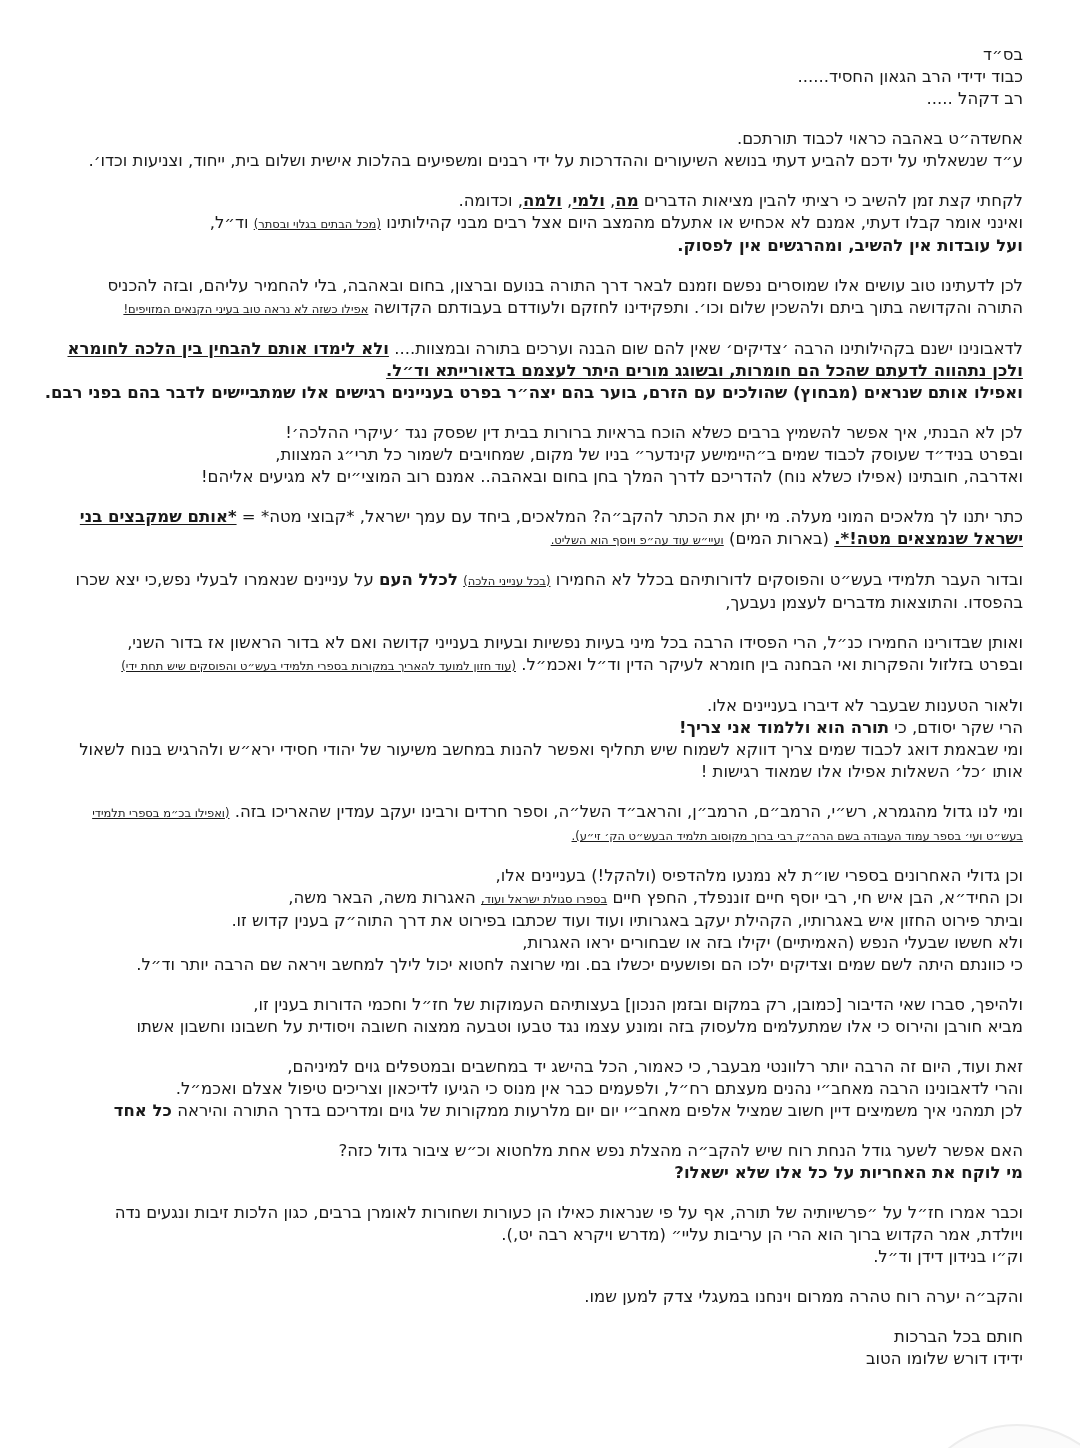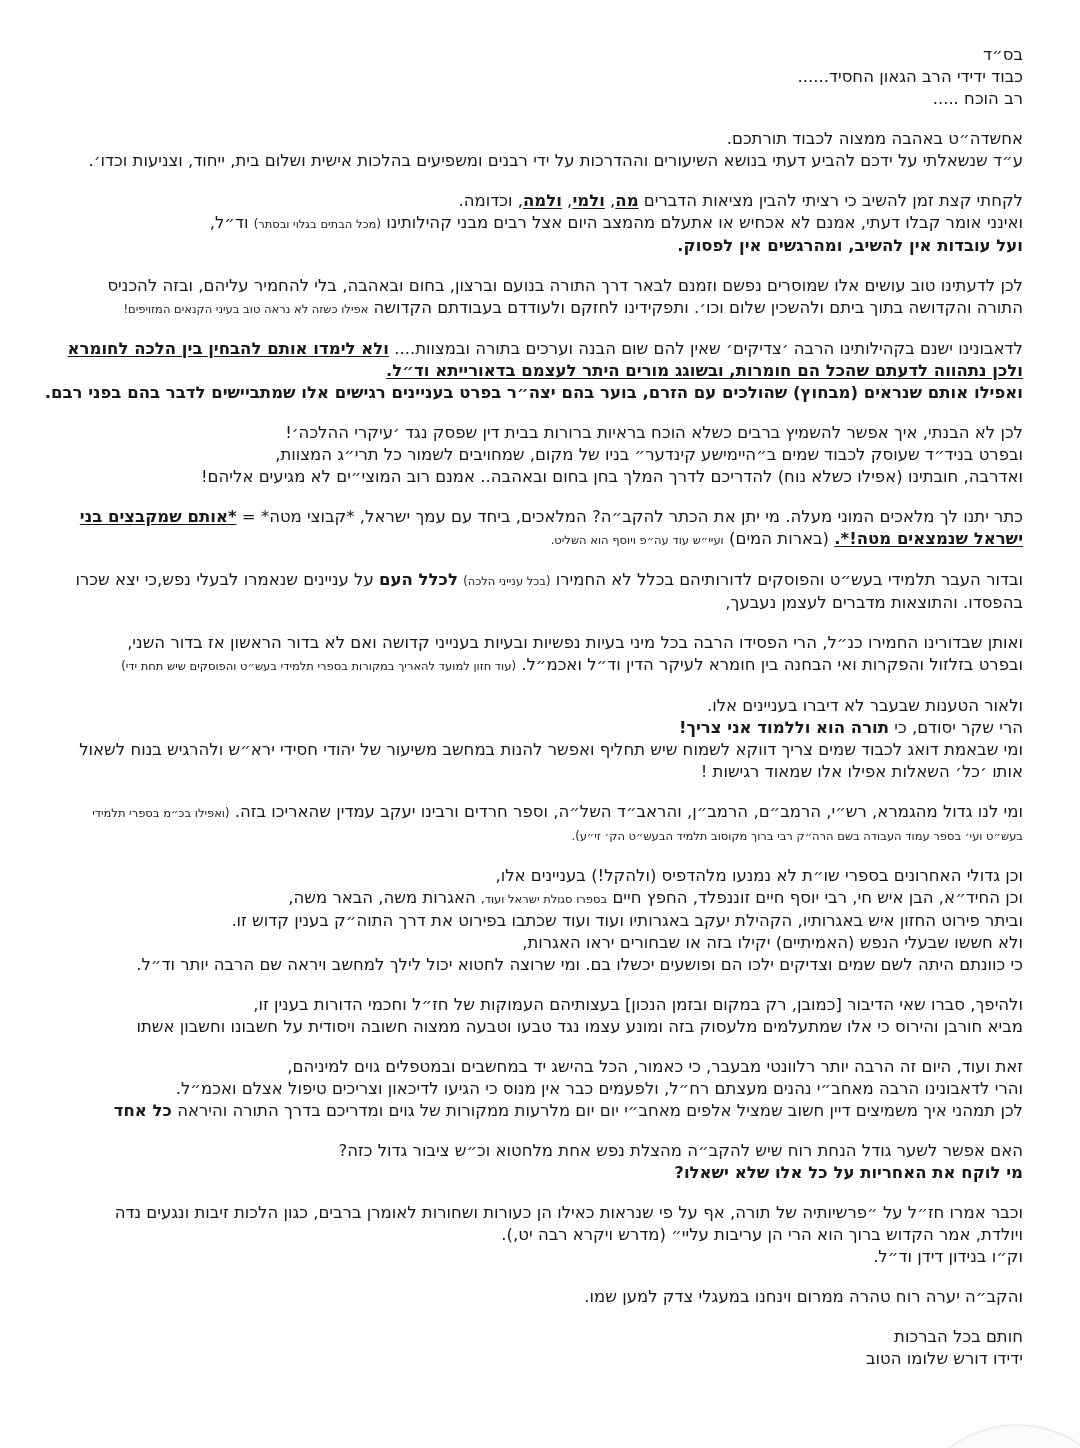--- a/index.html
+++ b/index.html
@@ -30,44 +30,44 @@
     direction: rtl;
     text-align: right;
     white-space: nowrap;
     font-size: 16.5px;
     line-height: 22px;
     letter-spacing: 0px;
   }
   .run.n { font-weight: normal; }
   .run.b { font-weight: bold; }
   .run.bu { font-weight: bold; text-decoration: underline; text-underline-offset: 2px; }
-  .run.s { font-size: 11.5px; }
+  .run.s { font-size: 11.5px; text-decoration: underline; }
   .watermark-circle {
     position: absolute;
     left: 905px;
     top: 1424px;
     width: 220px;
     height: 220px;
     border-radius: 50%;
     background: #fbfbfb;
     border: 2px solid #ededed;
   }
 </style>
 </head>
 <body>
 
 <div class="page">
   <div class="doc-body">
       <div class="para">
         <div class="line"><span class="run n">בס״ד</span></div>
         <div class="line"><span class="run n">כבוד ידידי הרב הגאון החסיד......</span></div>
-        <div class="line"><span class="run n">רב הוכח .....</span></div>
+        <div class="line"><span class="run n">רב דקהל .....</span></div>
       </div>
       <div class="para">
-        <div class="line"><span class="run n">אחשדה״ט באהבה ממצוה לכבוד תורתכם.</span></div>
+        <div class="line"><span class="run n">אחשדה״ט באהבה כראוי לכבוד תורתכם.</span></div>
         <div class="line"><span class="run n">ע״ד שנשאלתי על ידכם להביע דעתי בנושא השיעורים וההדרכות על ידי רבנים ומשפיעים בהלכות אישית ושלום בית, ייחוד, וצניעות וכדו׳.</span></div>
       </div>
       <div class="para">
         <div class="line"><span class="run n">לקחתי קצת זמן להשיב כי רציתי להבין מציאות הדברים </span><span class="run bu">מה</span><span class="run n">, </span><span class="run bu">ולמי</span><span class="run n">, </span><span class="run bu">ולמה</span><span class="run n">, וכדומה.</span></div>
         <div class="line"><span class="run n">ואינני אומר קבלו דעתי, אמנם לא אכחיש או אתעלם מהמצב היום אצל רבים מבני קהילותינו </span><span class="run s">(מכל הבתים בגלוי ובסתר)</span><span class="run n"> וד״ל,</span></div>
         <div class="line"><span class="run b">ועל עובדות אין להשיב, ומהרגשים אין לפסוק.</span></div>
       </div>
       <div class="para">
         <div class="line"><span class="run n">לכן לדעתינו טוב עושים אלו שמוסרים נפשם וזמנם לבאר דרך התורה בנועם וברצון, בחום ובאהבה, בלי להחמיר עליהם, ובזה להכניס</span></div>
         <div class="line"><span class="run n">התורה והקדושה בתוך ביתם ולהשכין שלום וכו׳. ותפקידינו לחזקם ולעודדם בעבודתם הקדושה </span><span class="run s">אפילו כשזה לא נראה טוב בעיני הקנאים המזויפים!</span></div>

